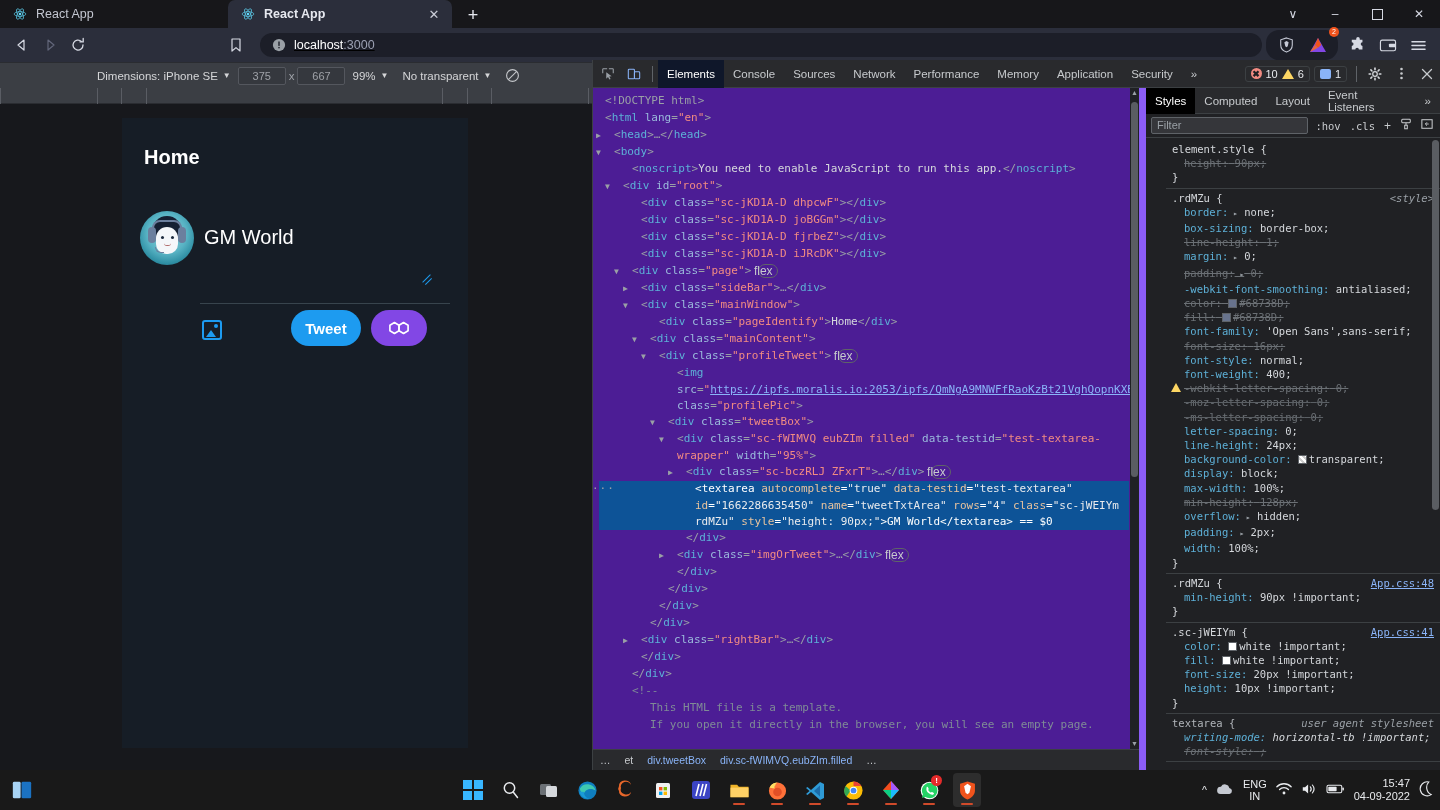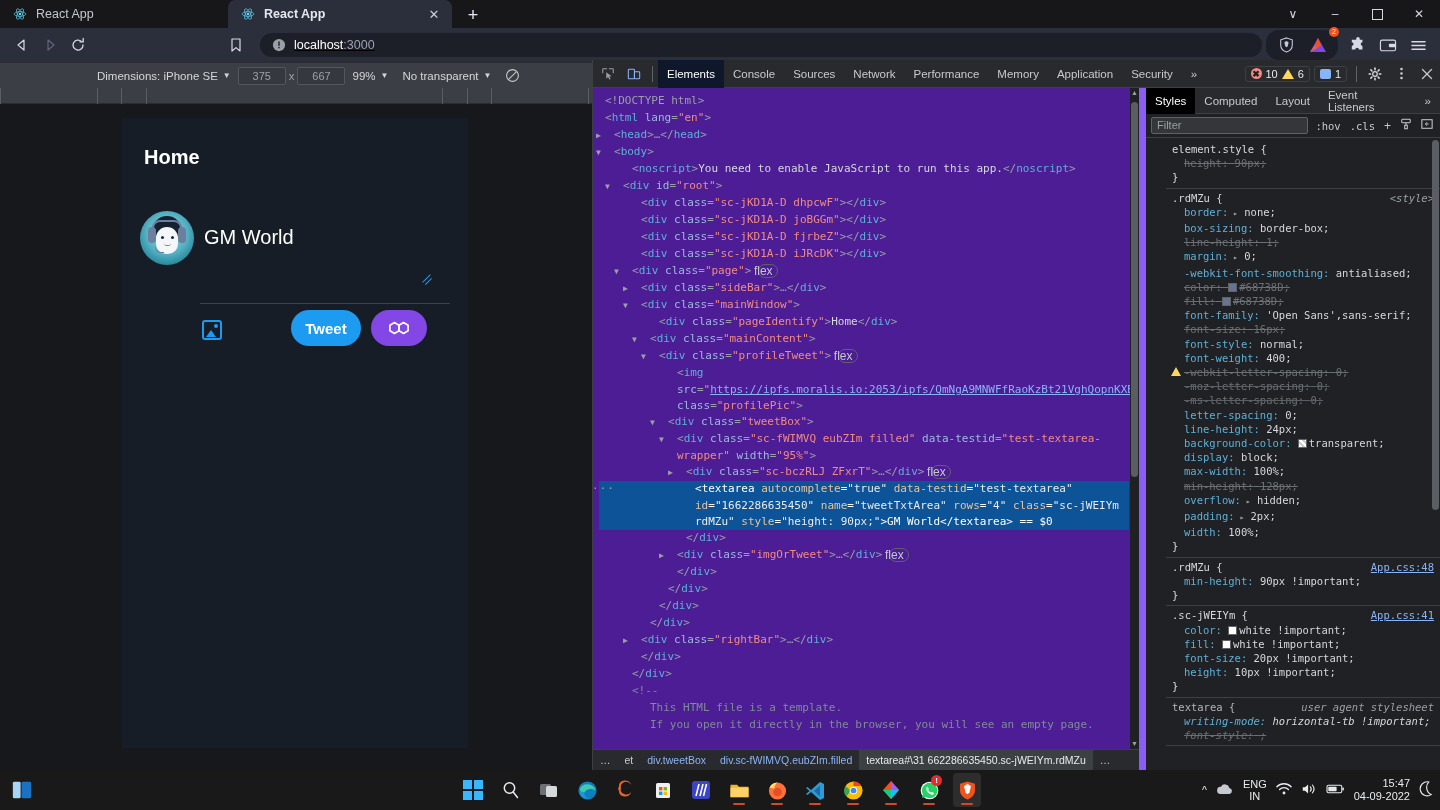--- a/index.html
+++ b/index.html
@@ -480,21 +480,20 @@
           <div class="dom-scroll">
             <div class="ar" style="top:1px">▲</div>
             <div class="thumb" style="top:14px"></div>
             <div class="ar" style="bottom:23px">▼</div>
           </div>
           <div class="breadcrumb" id="breadcrumb">
               <span class="bc-item plain">…</span>
               <span class="bc-item plain">et</span>
               <span class="bc-item ">div.tweetBox</span>
               <span class="bc-item ">div.sc-fWIMVQ.eubZIm.filled</span>
-              <span class="bc-item selected">textarea#\31 662286635450.sc-jWEIYm.rdMZu</span>
               <span class="bc-item plain">…</span>
             </div>
         </div>
 
         <div class="styles-pane">
           <div class="st-tabs">
             <div class="st-tab active">Styles</div>
             <div class="st-tab">Computed</div>
             <div class="st-tab">Layout</div>
             <div class="st-tab">Event Listeners</div>
@@ -523,20 +522,21 @@
                 <div class="hdr"><span class="sel-name">element.style {</span></div>
                 <div class="prop strike"><span class="pn">height:</span> <span class="pv">90px;</span></div>
                 <div class="hdr" style="color: rgb(213, 216, 220);">}</div>
               </div>
               <div class="rule">
                 <div class="hdr"><span class="sel-name">.rdMZu {</span><span class="origin tagorigin">&lt;style&gt;</span></div>
                 <div class="prop"><span class="pn">border:</span><span class="exp"> ▸</span> <span class="pv">none;</span></div>
                 <div class="prop"><span class="pn">box-sizing:</span> <span class="pv">border-box;</span></div>
                 <div class="prop strike"><span class="pn">line-height:</span> <span class="pv">1;</span></div>
                 <div class="prop"><span class="pn">margin:</span><span class="exp"> ▸</span> <span class="pv">0;</span></div>
+                <div class="prop strike"><span class="pn">padding:</span><span class="exp"> ▸</span> <span class="pv">0;</span></div>
                 <div class="prop"><span class="pn">-webkit-font-smoothing:</span> <span class="pv">antialiased;</span></div>
                 <div class="prop strike"><span class="pn">color:</span> <span class="swatch sw-gray"></span><span class="pv">#68738D;</span></div>
                 <div class="prop strike"><span class="pn">fill:</span> <span class="swatch sw-gray"></span><span class="pv">#68738D;</span></div>
                 <div class="prop"><span class="pn">font-family:</span> <span class="pv">'Open Sans',sans-serif;</span></div>
                 <div class="prop strike"><span class="pn">font-size:</span> <span class="pv">16px;</span></div>
                 <div class="prop"><span class="pn">font-style:</span> <span class="pv">normal;</span></div>
                 <div class="prop"><span class="pn">font-weight:</span> <span class="pv">400;</span></div>
                 <div class="prop strike"><span class="warn-tri"></span><span class="pn">-webkit-letter-spacing:</span> <span class="pv">0;</span></div>
                 <div class="prop strike" style="color: rgb(90, 95, 100);"><span class="pn">-moz-letter-spacing:</span> <span class="pv">0;</span></div>
                 <div class="prop strike" style="color: rgb(90, 95, 100);"><span class="pn">-ms-letter-spacing:</span> <span class="pv">0;</span></div>

